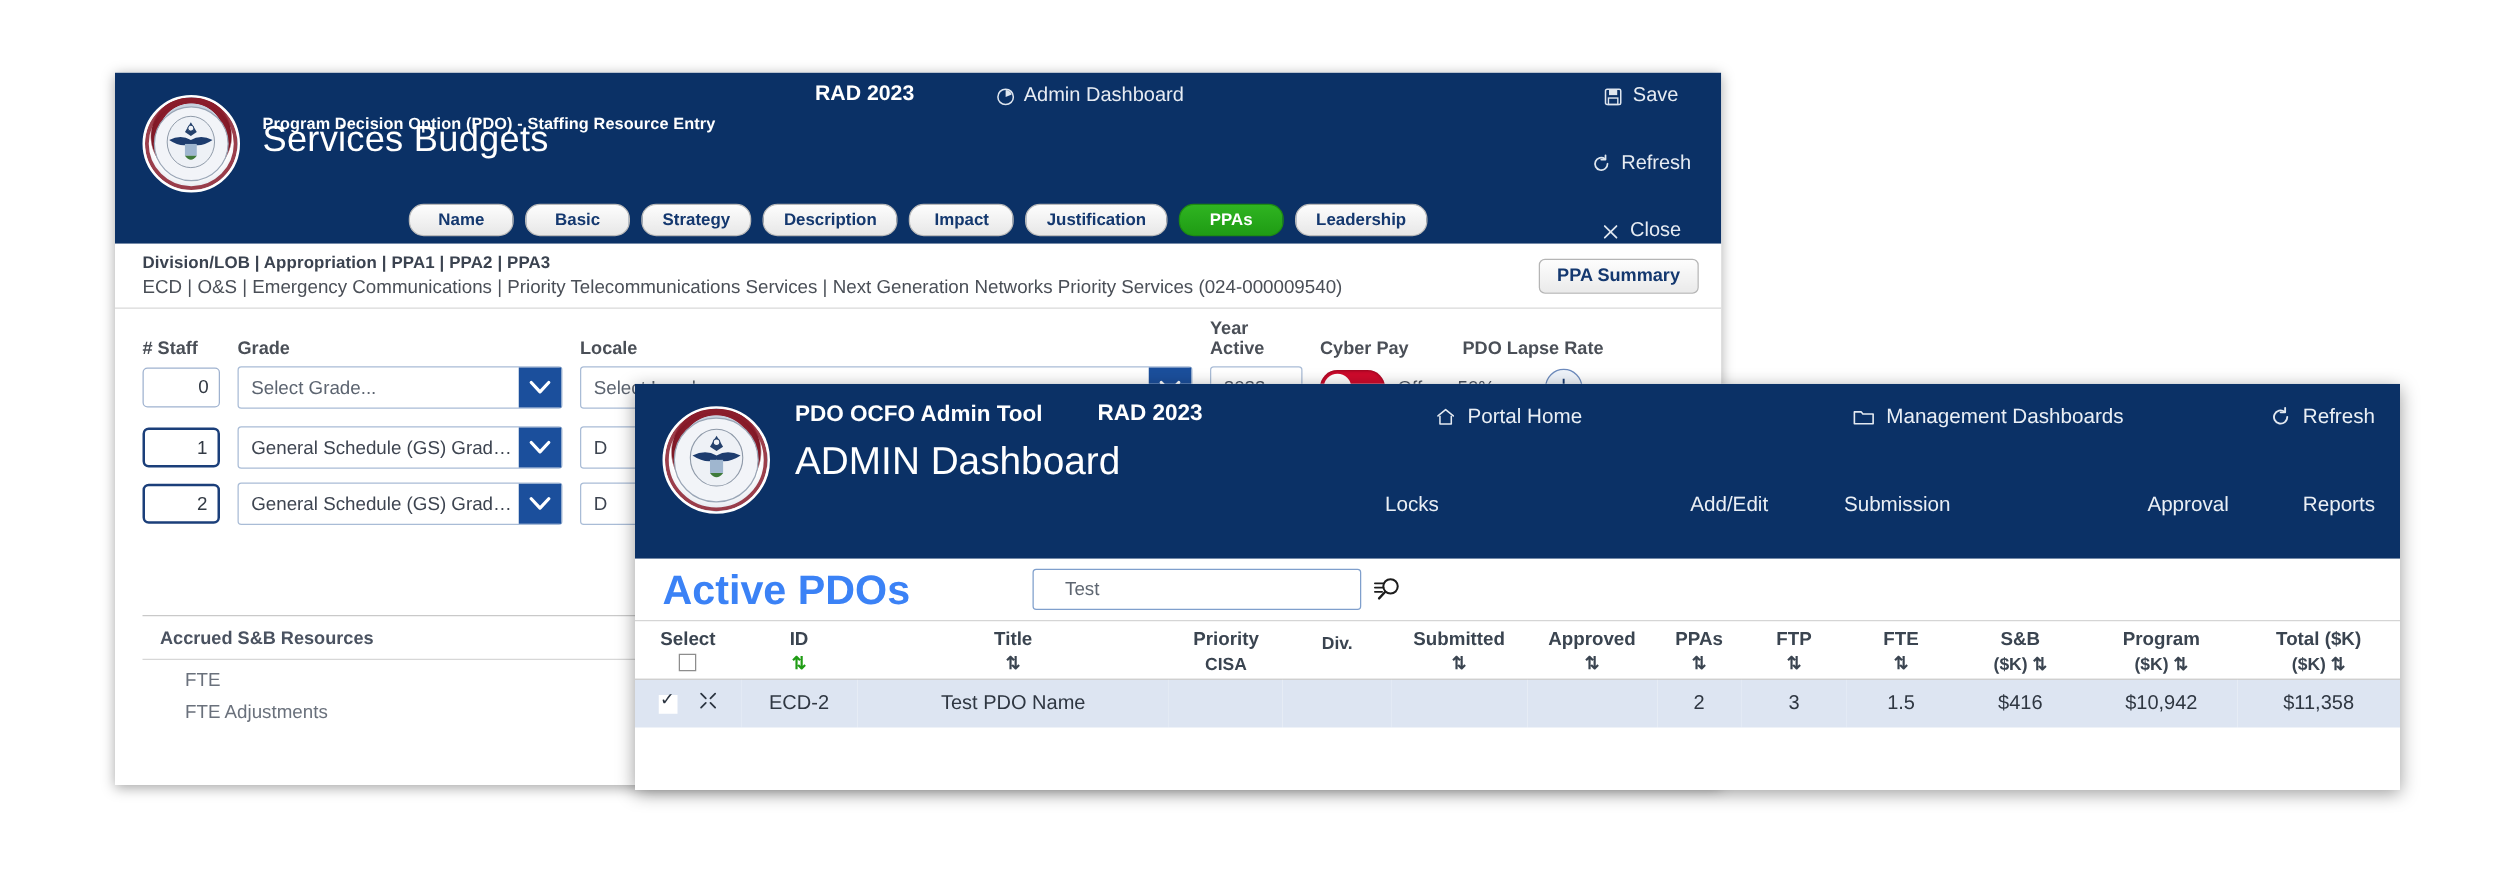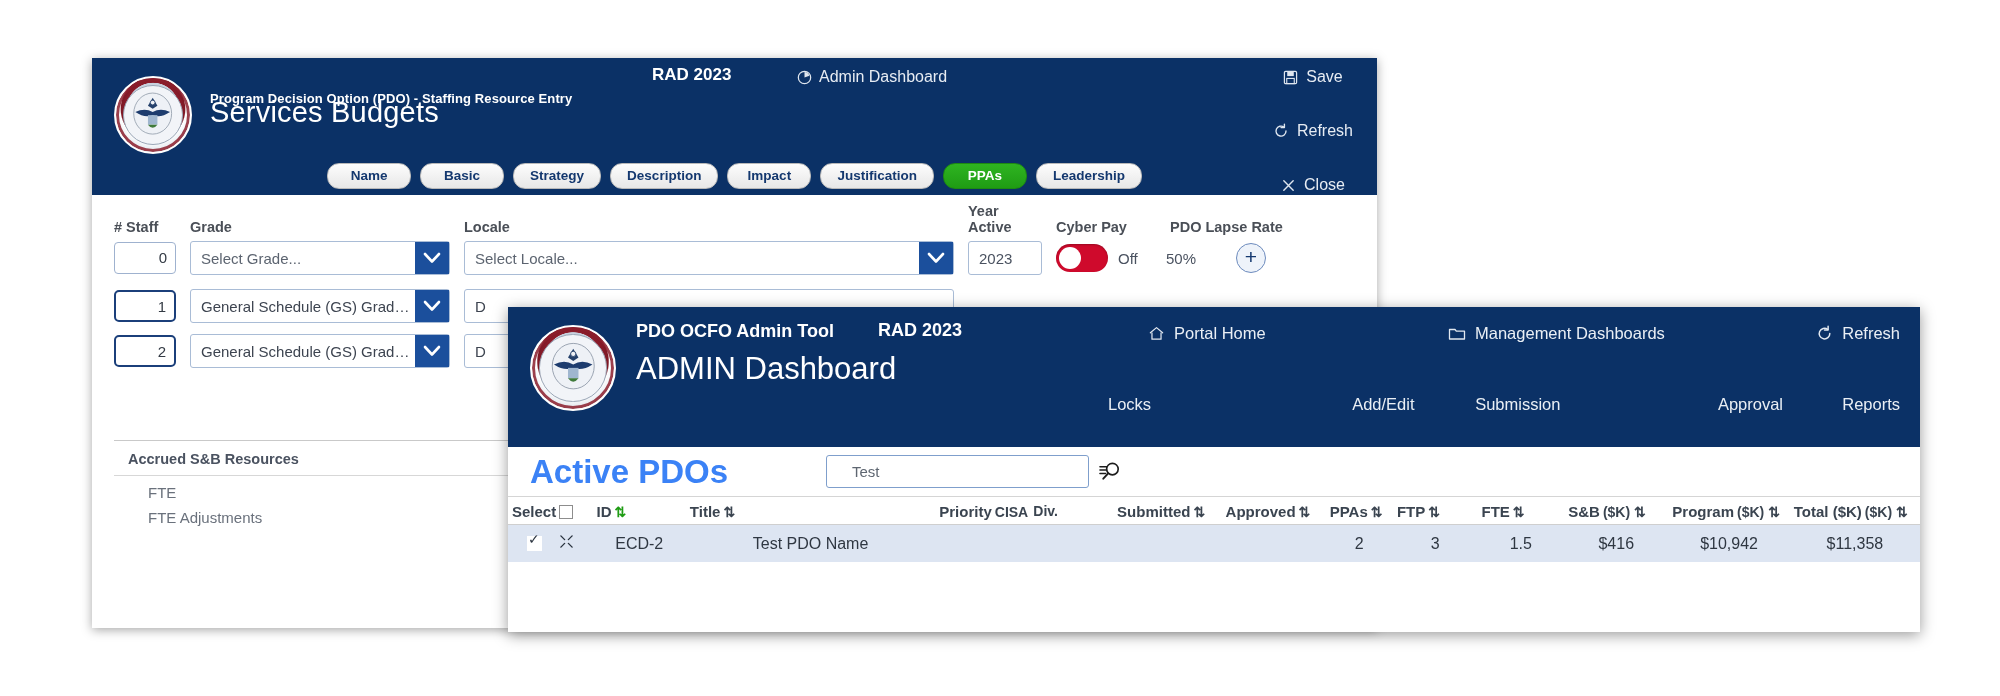--- a/index.html
+++ b/index.html
@@ -230,21 +230,21 @@
   .a-rad {
     position: absolute; left: 370px; top: 13px;
     font-size: 18px; font-weight: bold; white-space: nowrap;
   }
   .a-sub {
     position: absolute; left: 128px; top: 44px;
     font-size: 31px; font-weight: 300; color: #ffffff;
   }
   .a-toplinks {
     position: absolute; top: 17px; left: 640px; right: 20px;
-    display: flex; align-items: center; font-size: 16.5px; color: #eaeff5;
+    display: flex; align-items: center; font-size: 16.5px; color: #eaeff5; gap: 34px;
   }
   .a-link { display: flex; align-items: center; gap: 9px; white-space: nowrap; cursor: pointer; }
   .a-nav {
     position: absolute; left: 600px; right: 20px; top: 88px;
     display: flex; align-items: center; font-size: 16.5px; color: #eaeff5;
   }
   .a-nav-item { white-space: nowrap; cursor: pointer; }
 
   .active-bar {
     position: relative;
@@ -282,21 +282,21 @@
     table-layout: fixed;
   }
   table.pdo-table th {
     font-size: 15px; font-weight: bold; color: #3a4450;
     padding: 6px 4px 4px;
     text-align: center;
     vertical-align: top;
     border-bottom: 1px solid #cfcfcf;
     background: #ffffff;
   }
-  .th-stack { display: flex; flex-direction: row; align-items: center; gap: 3px; }
+  .th-stack { display: flex; flex-direction: column; align-items: center; gap: 3px; }
   .th-sub { font-size: 14px; font-weight: bold; color: #3a4450; }
   .sort-glyph { color: #5b6personally; font-size: 14px; line-height: 1; cursor: pointer; }
   .sort-active { color: #1f9c14; }
   .hdr-check {
     width: 14px; height: 14px; border: 1px solid #8d8d8d; background: #fff;
     display: inline-block; cursor: pointer;
   }
   table.pdo-table td {
     font-size: 16px; color: #2f3742;
     padding: 9px 4px;
@@ -378,20 +378,25 @@
         <div class="tab-pill">Basic</div>
         <div class="tab-pill">Strategy</div>
         <div class="tab-pill">Description</div>
         <div class="tab-pill">Impact</div>
         <div class="tab-pill">Justification</div>
         <div class="tab-pill active">PPAs</div>
         <div class="tab-pill">Leadership</div>
       </div>
     </div>
 
+    <div class="crumb-band">
+      <div class="crumb-keys">Division/LOB | Appropriation | PPA1 | PPA2 | PPA3</div>
+      <div class="crumb-vals">ECD | O&amp;S | Emergency Communications | Priority Telecommunications Services | Next Generation Networks Priority Services (024-000009540)</div>
+      <div class="ppa-summary-btn">PPA Summary</div>
+    </div>
 
     <div class="form-area">
 
       <div class="labels-row">
         <div class="col-staff"># Staff</div>
         <div class="col-grade">Grade</div>
         <div class="col-locale">Locale</div>
         <div class="col-year">Year Active</div>
         <div class="col-cyber">Cyber Pay</div>
         <div class="col-lapse">PDO Lapse Rate</div>

